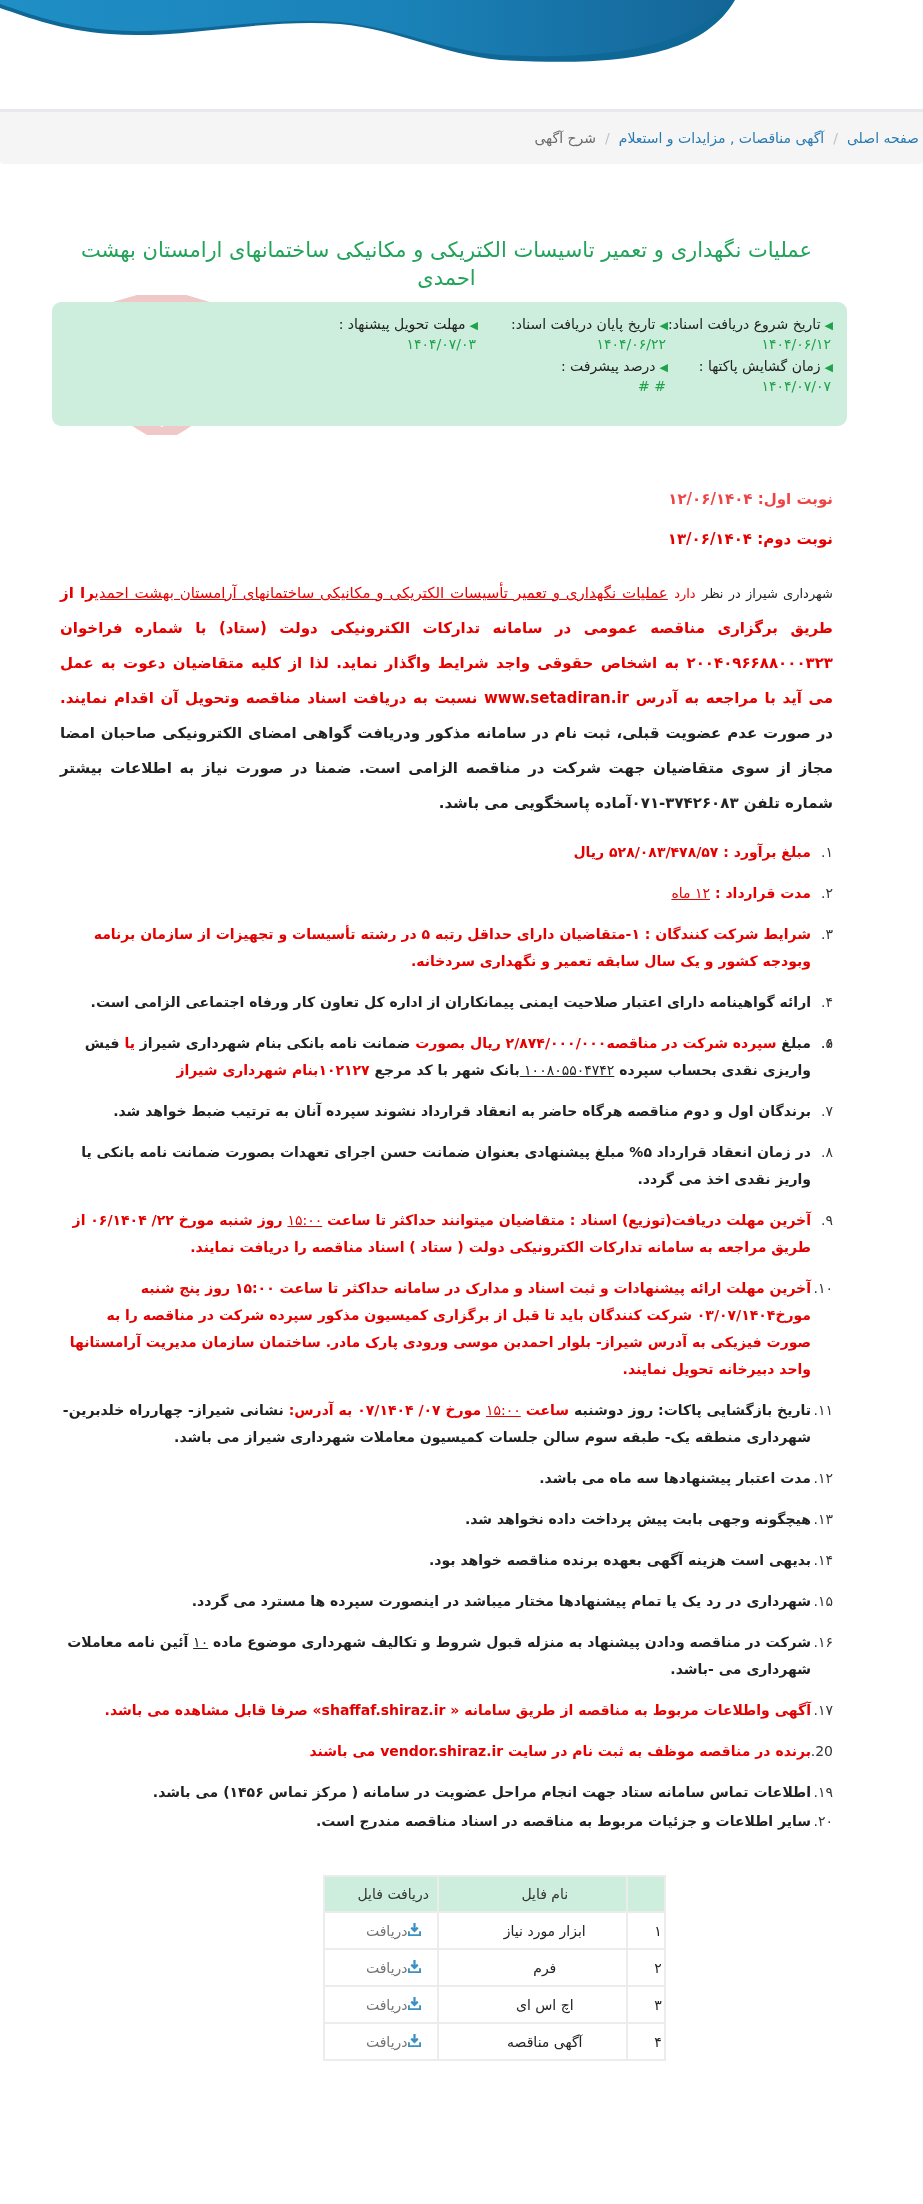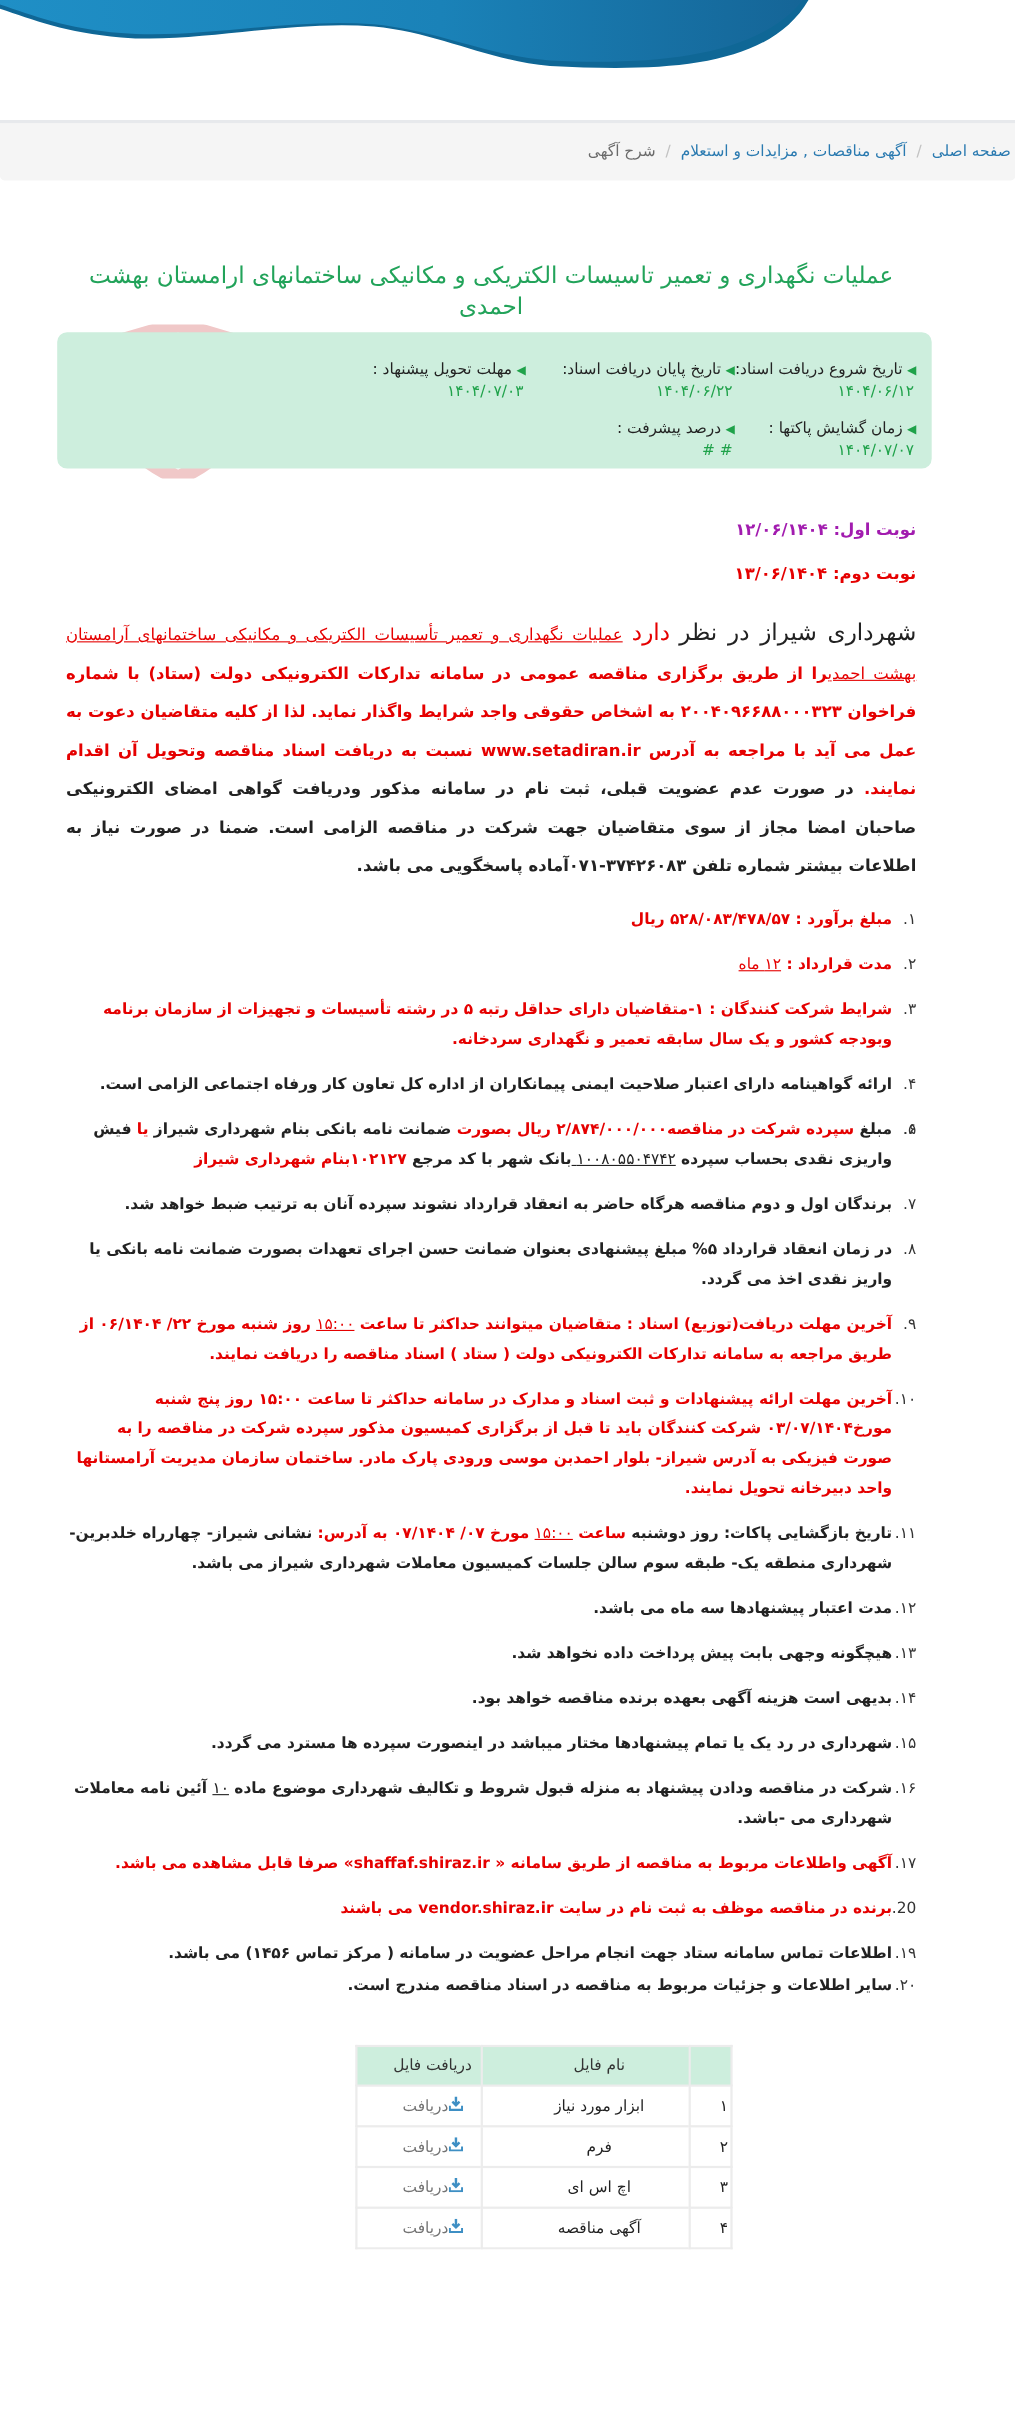--- a/index.html
+++ b/index.html
@@ -21,28 +21,28 @@
 
   .download-top { position: absolute; left: 455px; top: 110px; color: #4a9ccd; font-size: 20px; }
 
   .watermark { position: absolute; left: 92px; top: 295px; width: 620px; height: 140px; pointer-events: none; }
 
   .insert-date { position: relative; margin-top: 66px; padding-right: 10px; font-size: 14px; color: #222; text-align: right; }
   .tri { color: #1fa24a; font-size: 11px; margin-left: 4px; }
 
   .info-box { margin-top: 10px; margin-left: -8px; margin-right: -14px; background: #cdeedd; border-radius: 9px; padding: 14px 14px 14px 14px; height: 124px; position: relative; }
   .info-grid { display: grid; grid-template-columns: 165px 190px 190px; row-gap: 6px; }
-  .info-cell .lbl { font-size: 14px; color: #222; margin-top: 12px; }
+  .info-cell .lbl { font-size: 14px; color: #222; }
   .info-cell .val { font-size: 14px; color: #1fa24a; margin-top: 4px; padding-right: 2px; }
 
-  .notice { margin-top: 46px; font-size: 15px; font-weight: bold; color: #a21caf; }
+  .notice { margin-top: 64px; font-size: 15px; font-weight: bold; color: #ef4444; }
   .notice.red { color: #e50000; margin-top: 22px; }
 
   .intro { margin-top: 28px; font-size: 15px; line-height: 35px; text-align: justify; color: #222; font-weight: bold; }
-  .intro .plain { font-weight: normal; font-size: 21px; }
+  .intro .plain { font-weight: normal; font-size: 13px; }
   .intro .red { color: #e50000; }
   .intro .ul-red { color: #e50000; text-decoration: underline; font-weight: normal; font-size: 15px; }
 
   ol.items { list-style: none; margin-top: 18px; }
   ol.items li { font-size: 14px; font-weight: bold; line-height: 27px; margin-bottom: 14px; padding-right: 22px; position: relative; color: #222; }
   ol.items li .num { position: absolute; right: 0; top: 0; font-weight: normal; color: #333; }
   .red { color: #e50000; }
   .black { color: #222; }
   .u { text-decoration: underline; font-weight: normal; }
   .tight { margin-bottom: 2px !important; }

